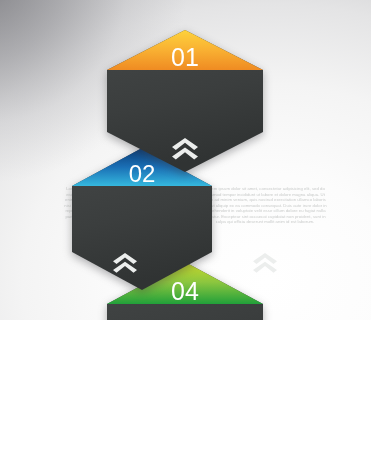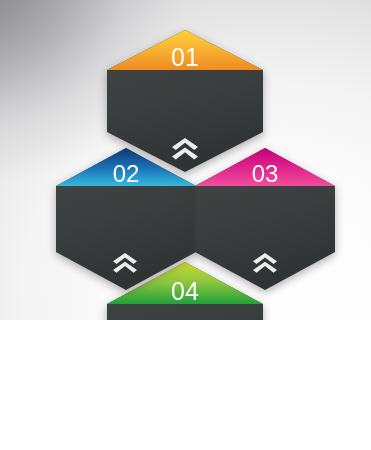--- a/index.html
+++ b/index.html
@@ -79,21 +79,21 @@
     -webkit-font-smoothing: antialiased;
   }
 
   .chevrons {
     position: absolute;
     pointer-events: none;
   }
 
   
   #hex-01 { left: 106px; top: 28px;  width: 158px; height: 146px; }
-  #hex-02 { left: 55px;  top: 146px; width: 142px; height: 146px; }
+  #hex-02 { left: 71px;  top: 146px; width: 142px; height: 146px; }
   #hex-03 { left: 194px; top: 146px; width: 142px; height: 146px; }
   #hex-04 { left: 106px; top: 260px; width: 158px; height: 152px; text-decoration: underline; }
 
   #hex-01 { z-index: 4; }
   #hex-02 { z-index: 3; }
   #hex-03 { z-index: 3; }
   #hex-04 { z-index: 2; }
 
   #text-01 { left: 118px; top: 73px;  width: 134px; font-size: 4.55px; }
   #text-02 { left: 64px;  top: 186px; width: 124px; font-size: 4.25px; }
@@ -161,39 +161,20 @@
       <polygon points="71,2 141,40 1,40" fill="url(#grad02)"></polygon>
       <text class="hex-number" x="71" y="36" font-size="24">02</text>
     </svg>
   </div>
   <div class="hex-body-text" id="text-02">Lorem ipsum dolor sit amet, consectetur adipisicing elit, sed do eiusmod tempor incididunt ut labore et dolore magna aliqua. Ut enim ad minim veniam, quis nostrud exercitation ullamco laboris nisi ut aliquip ex ea commodo consequat. Duis aute irure dolor in reprehenderit in voluptate velit esse cillum dolore eu fugiat nulla pariatur. Excepteur sint occaecat cupidatat non proident, sunt in culpa qui officia deserunt mollit anim id est laborum.</div>
   <svg class="chevrons" id="chev-02" viewBox="0 0 26 20">
     <path class="chev-path" d="M13 0 L25 8.2 L21.5 11 L13 4.4 L4.5 11 L1 8.2 Z"></path>
     <path class="chev-path" d="M13 8.7 L25 16.9 L21.5 19.7 L13 13.1 L4.5 19.7 L1 16.9 Z"></path>
   </svg>
 
-  <div class="hex" id="hex-03">
-    <svg class="hex-svg" viewBox="0 0 142 146" width="142" height="146">
-      <defs>
-        <linearGradient id="grad03" x1="0.5" y1="0" x2="0.5" y2="1">
-          <stop offset="0%" stop-color="#c4007a"></stop>
-          <stop offset="50%" stop-color="#e0218a"></stop>
-          <stop offset="100%" stop-color="#f04f9c"></stop>
-        </linearGradient>
-        <linearGradient id="body03" x1="0" y1="0" x2="0.25" y2="1">
-          <stop offset="0%" stop-color="#444747"></stop>
-          <stop offset="55%" stop-color="#3b3e3e"></stop>
-          <stop offset="100%" stop-color="#303333"></stop>
-        </linearGradient>
-      </defs>
-      <polygon points="71,2 141,40 141,106 71,144 1,106 1,40" fill="url(#body03)"></polygon>
-      <polygon points="71,2 141,40 1,40" fill="url(#grad03)"></polygon>
-      <text class="hex-number" x="71" y="36" font-size="24">03</text>
-    </svg>
-  </div>
   <div class="hex-body-text" id="text-03">Lorem ipsum dolor sit amet, consectetur adipisicing elit, sed do eiusmod tempor incididunt ut labore et dolore magna aliqua. Ut enim ad minim veniam, quis nostrud exercitation ullamco laboris nisi ut aliquip ex ea commodo consequat. Duis aute irure dolor in reprehenderit in voluptate velit esse cillum dolore eu fugiat nulla pariatur. Excepteur sint occaecat cupidatat non proident, sunt in culpa qui officia deserunt mollit anim id est laborum.</div>
   <svg class="chevrons" id="chev-03" viewBox="0 0 26 20">
     <path class="chev-path" d="M13 0 L25 8.2 L21.5 11 L13 4.4 L4.5 11 L1 8.2 Z"></path>
     <path class="chev-path" d="M13 8.7 L25 16.9 L21.5 19.7 L13 13.1 L4.5 19.7 L1 16.9 Z"></path>
   </svg>
 
   <div class="hex" id="hex-04">
     <svg class="hex-svg" viewBox="0 0 158 152" width="158" height="152">
       <defs>
         <linearGradient id="grad04" x1="0.5" y1="0" x2="0.5" y2="1">

